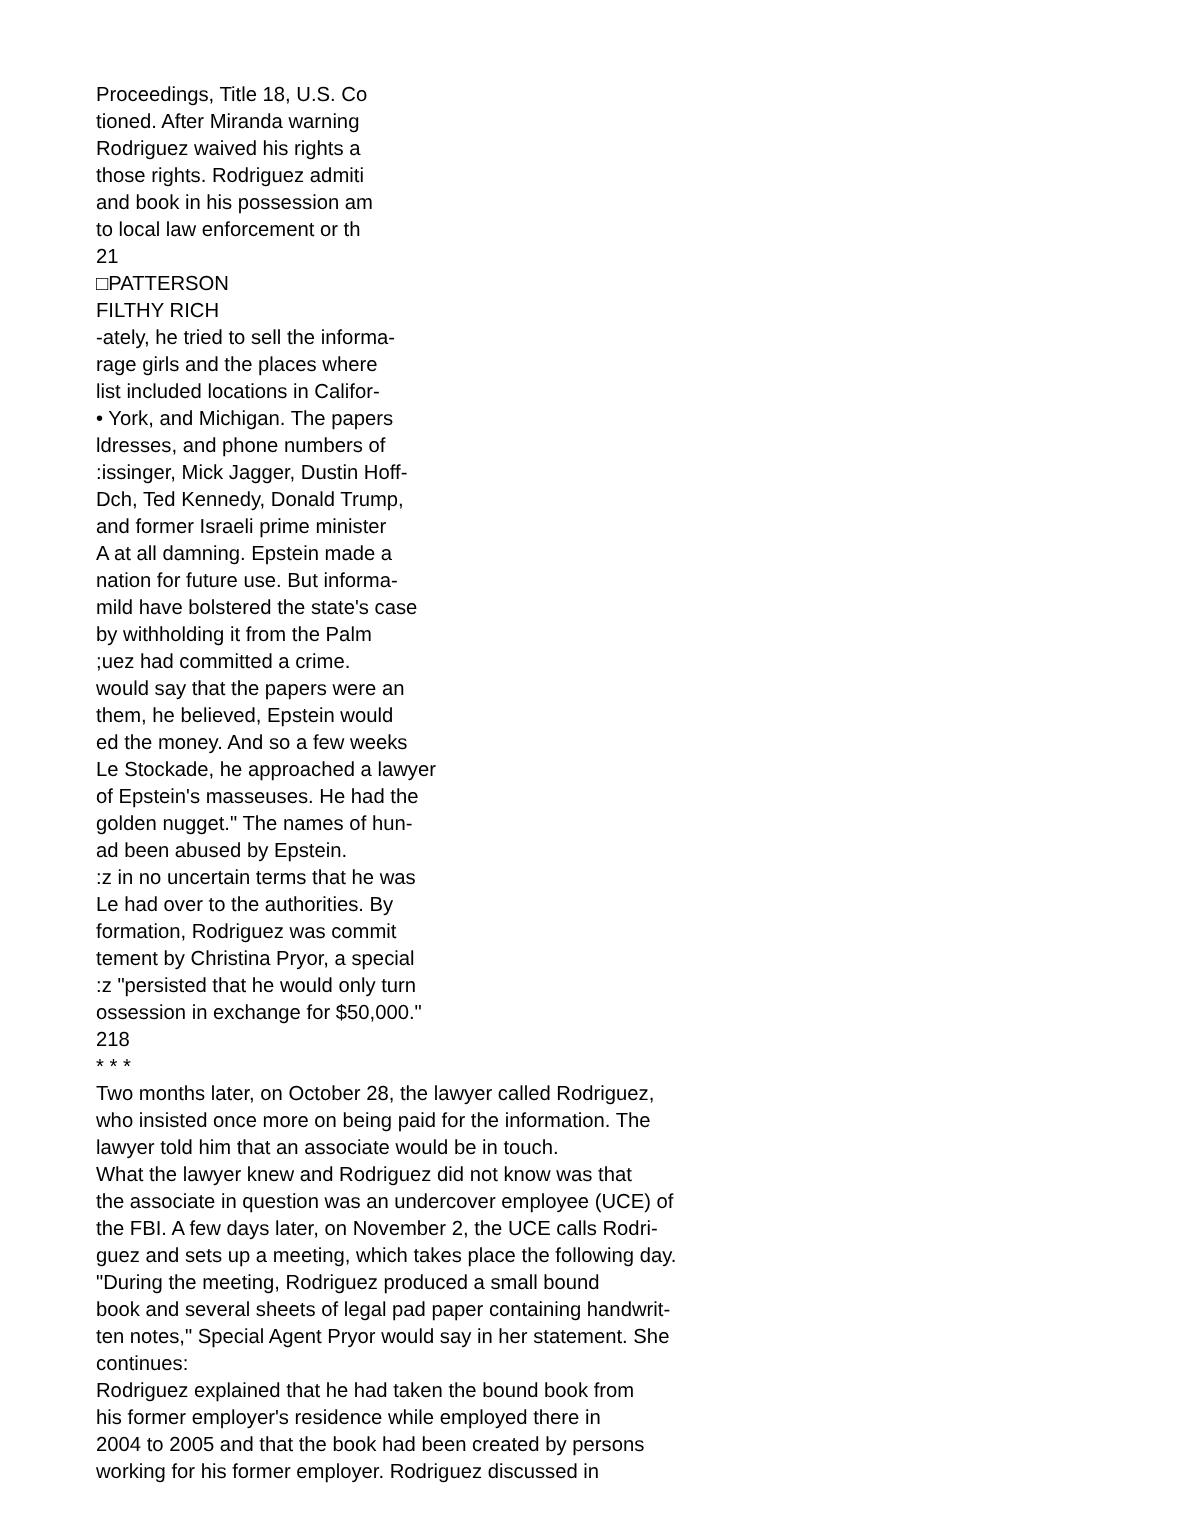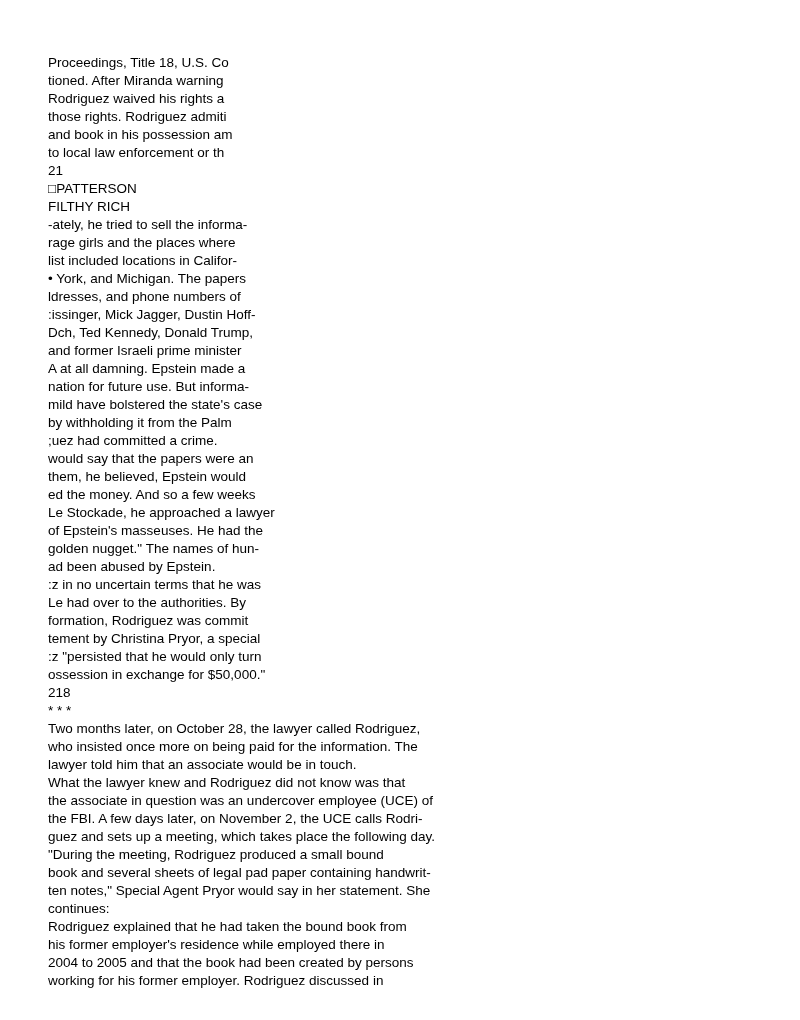--- a/index.html
+++ b/index.html
@@ -14,21 +14,21 @@
     position: relative;
     font-family: "Liberation Sans", "DejaVu Sans", sans-serif;
   }
   .page {
     position: absolute;
     inset: 0;
     background: #ffffff;
   }
   .text-column {
     position: absolute;
-    left: 48px;
+    left: 64px;
     top: 54px;
     width: 690px;
     color: #000000;
     font-size: 13.5px;
     line-height: 18px;
     white-space: pre;
     letter-spacing: 0;
   }
   .line {
     height: 18px;

